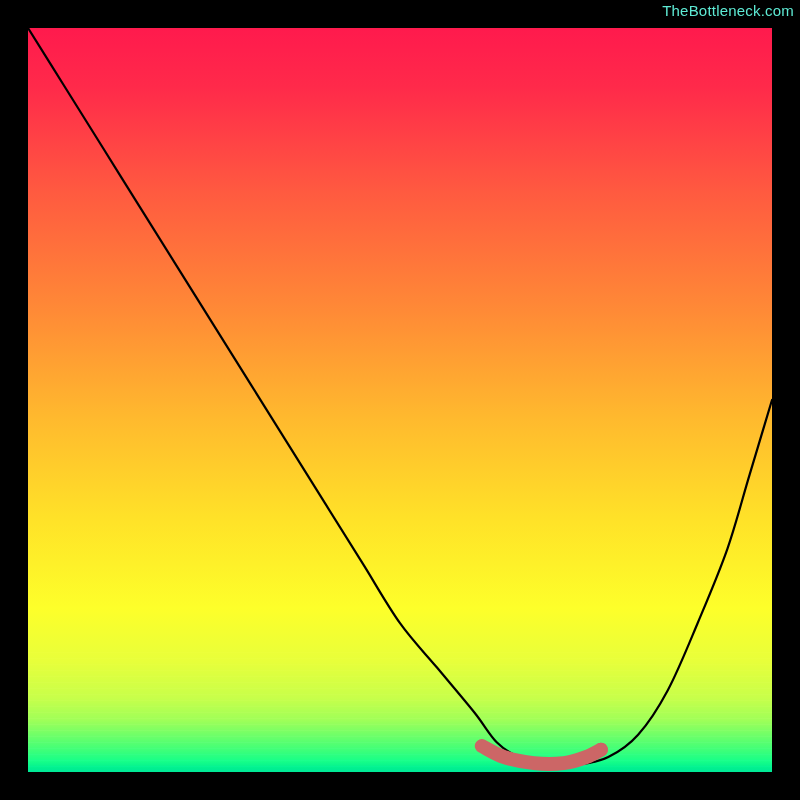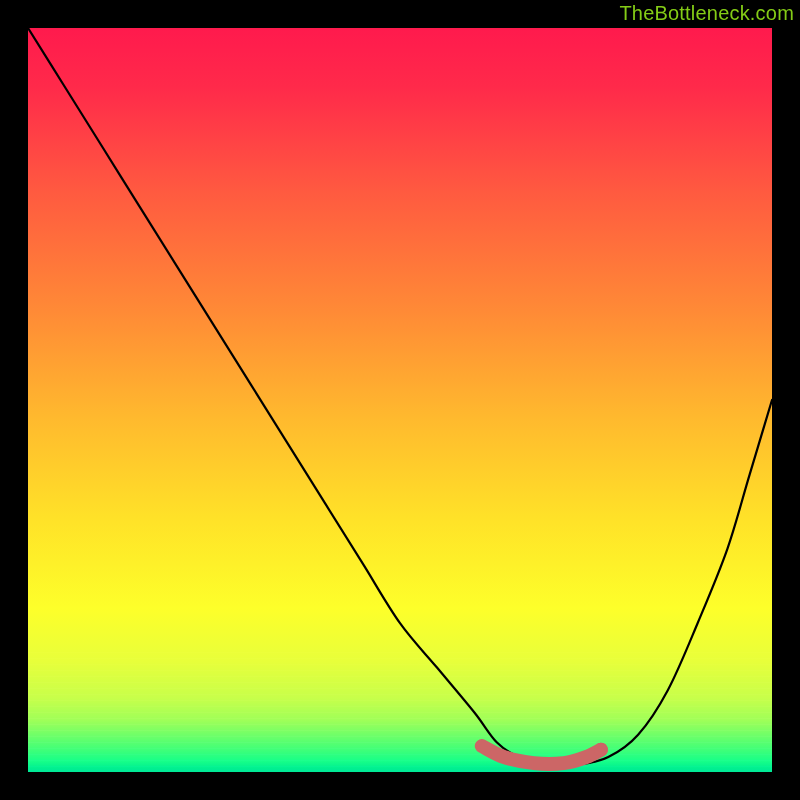--- a/index.html
+++ b/index.html
@@ -68,22 +68,22 @@
     position: absolute;
     inset: 0;
     width: 100%;
     height: 100%;
     pointer-events: none;
   }
   .watermark {
     position: absolute;
     top: 2px;
     right: 6px;
-    color: #84cc16;
-    font-size: 20px;
+    color: #5eead4;
+    font-size: 15px;
     font-weight: 500;
     letter-spacing: 0.2px;
     pointer-events: none;
   }
 </style>
 </head>
 <body>
 
 <div class="frame">
 

